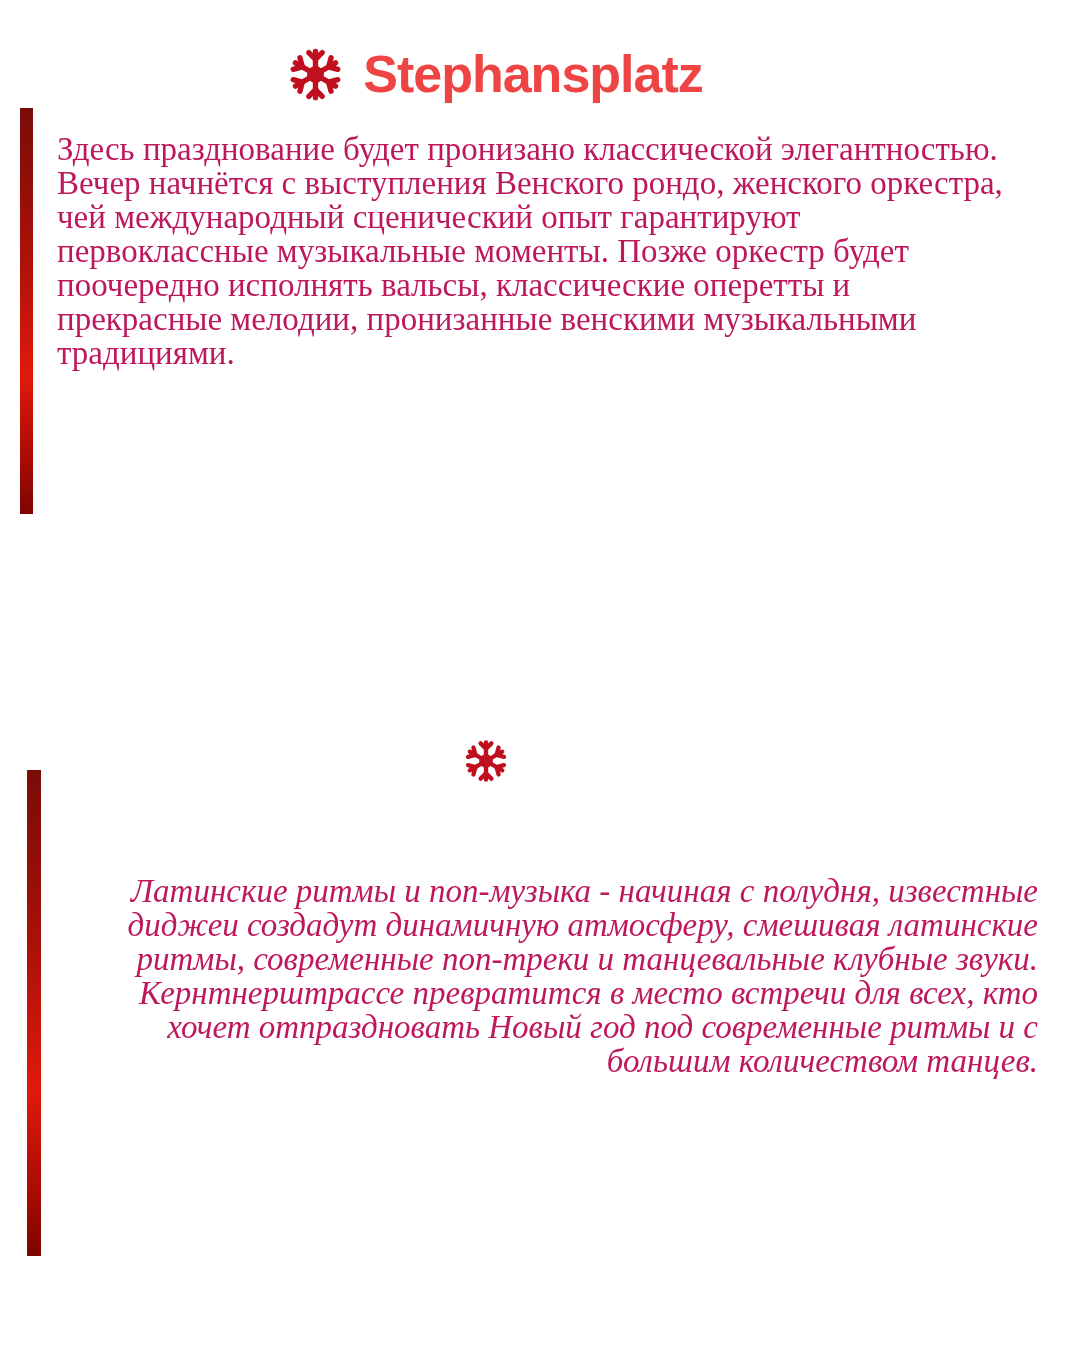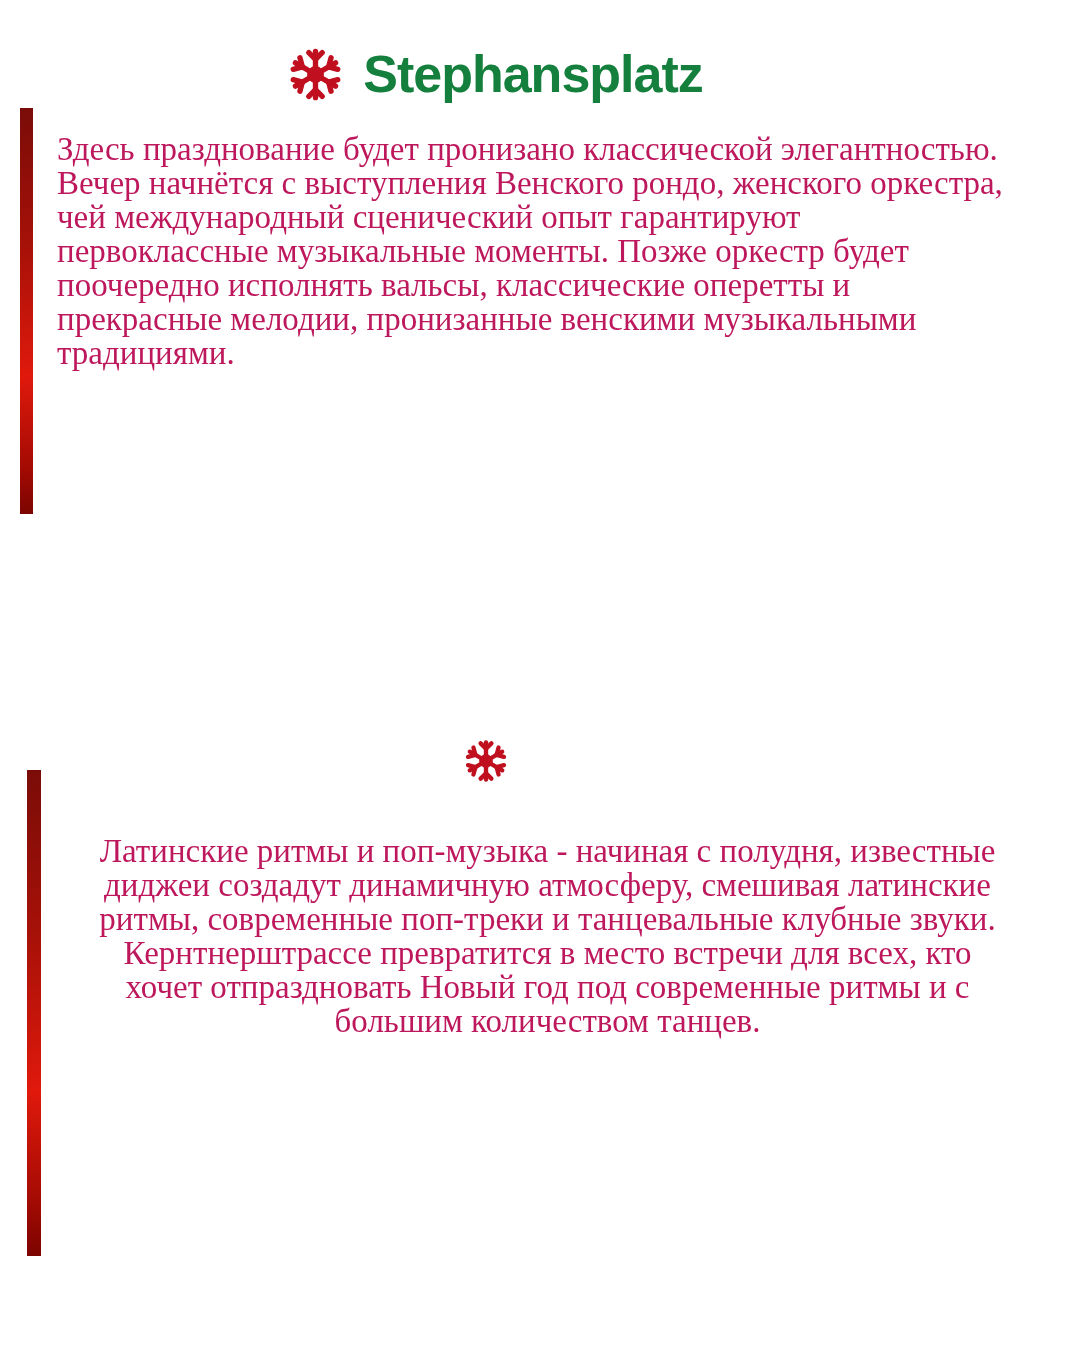--- a/index.html
+++ b/index.html
@@ -35,21 +35,21 @@
   
   .heading-row {
     position: absolute;
     left: 0;
     width: 990px;
     display: flex;
     align-items: center;
     justify-content: center;
     font-family: "Liberation Sans", sans-serif;
     font-weight: 700;
-    color: #15803d;
+    color: #ef4444;
     letter-spacing: -1px;
   }
   .heading-row.h-1 { top: 44px;  font-size: 52px; }
   .heading-row.h-2 { top: 738px; font-size: 48px; }
   .heading-row .icon-wrap {
     display: inline-flex;
     align-items: center;
     margin-right: 19px;
   }
   .h-1 .icon-wrap svg { width: 57px; height: 57px; }
@@ -63,24 +63,25 @@
     font-size: 33px;
     line-height: 34px;
   }
   .body-text.p-1 {
     top: 132px;
     left: 57px;
     width: 1012px;
     text-align: left;
   }
   .body-text.p-2 {
-    top: 834px;
+    top: 874px;
     left: 57px;
     width: 981px;
-    text-align: center;
+    text-align: right;
+    font-style: italic;
   }
 
   .snowflake { stroke: #c00f1e; fill: #c00f1e; }
 </style>
 </head>
 <body>
 
 <div class="heading-row h-1">
   <span class="icon-wrap">
     <svg viewBox="0 0 64 64" aria-hidden="true">

